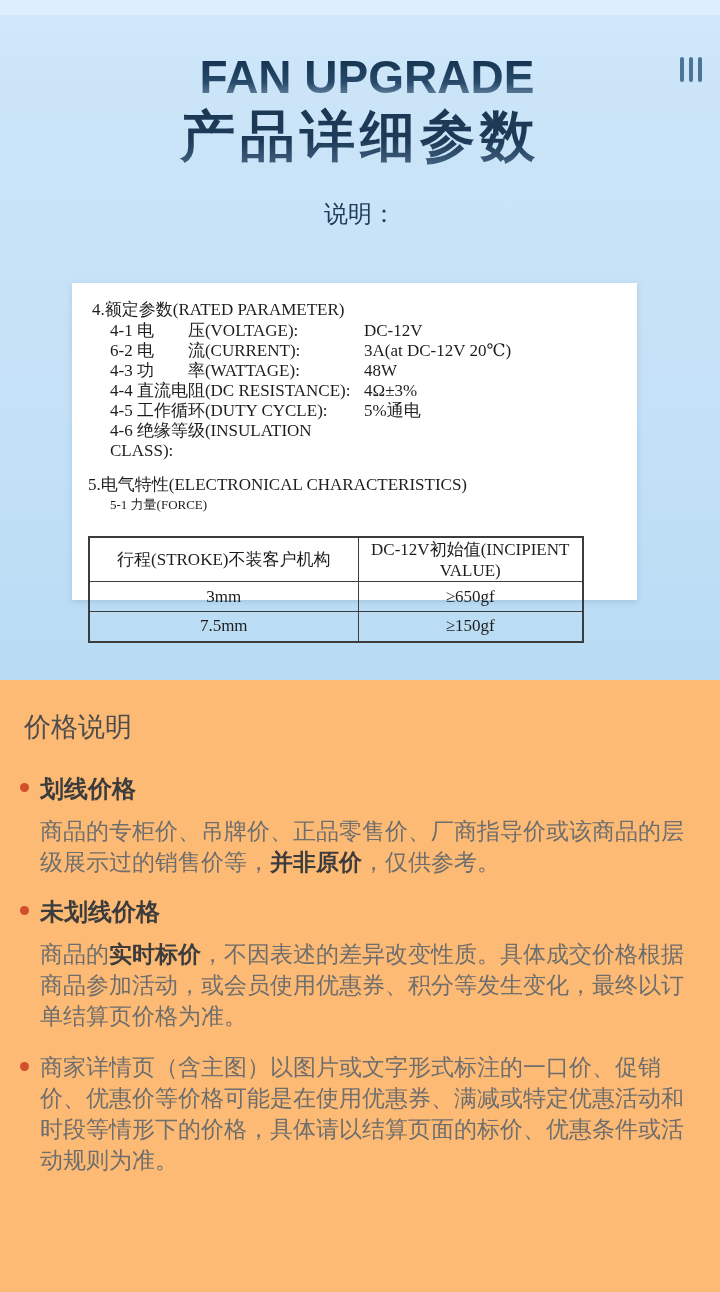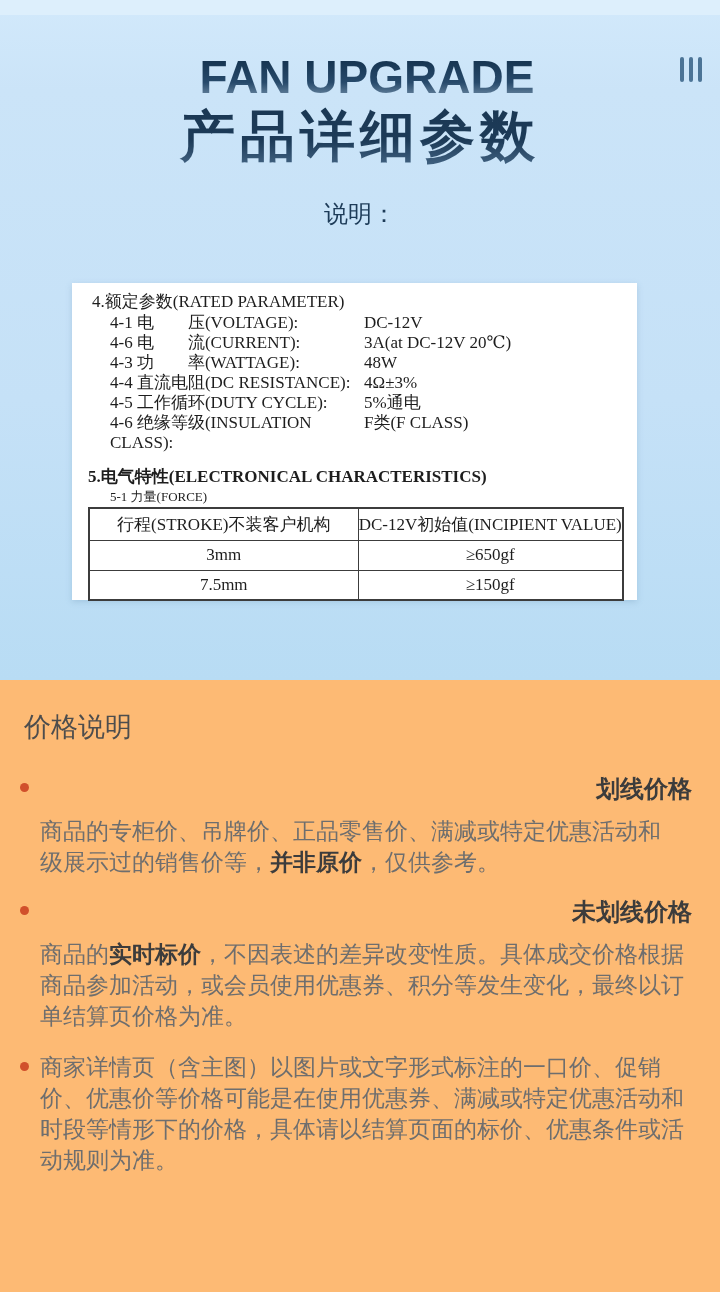--- a/index.html
+++ b/index.html
@@ -57,35 +57,35 @@
     position: absolute; top: 198px; left: 0;
     width: 100%; text-align: center;
     font-size: 24px; font-weight: 400; color: #1d3b58;
   }
 
   
   .spec-box {
     position: absolute; left: 72px; top: 283px;
     width: 565px; height: 317px;
     background: #ffffff;
-    padding: 8px 16px 0 16px;
+    padding: 16px 16px 0 16px;
     font-family: "Liberation Serif", "DejaVu Serif", serif;
     color: #1d1d1d;
     box-shadow: 0 2px 6px rgba(105, 145, 180, 0.30);
   }
   .spec-h4 { font-size: 17px; line-height: 21px; font-weight: 400; margin: 0 0 1px 4px; }
   .spec-row { display: flex; font-size: 17px; line-height: 20px; }
   .spec-row .lbl { margin-left: 22px; width: 254px; }
   .spec-row .val { flex: 1; }
-  .spec-h5 { font-size: 17px; line-height: 20px; font-weight: 700; margin-top: 14px; }
+  .spec-h5 { font-size: 17px; line-height: 20px; font-weight: 400; margin-top: 14px; }
   .spec-h5sub { font-size: 13px; line-height: 20px; font-weight: 400; margin-left: 22px; }
   table.force {
-    margin-top: 0;
+    margin-top: 21px;
     border-collapse: collapse;
-    width: 536px;
+    width: 496px;
     border: 2px solid #3c3c3c;
   }
   table.force td {
     border: 1px solid #3c3c3c;
     text-align: center; vertical-align: middle;
     font-size: 17px; padding: 0;
   }
   table.force .hdr td { height: 32px; }
   table.force .row td { height: 30px; }
   table.force td.c1 { width: 269px; }
@@ -105,21 +105,21 @@
   }
   .note-item { position: relative; padding-left: 16px; margin-bottom: 18px; }
   .note-item.m2 { margin-bottom: 20px; }
   .note-item.m3 { margin-bottom: 25px; }
   .note-item.m4 { margin-bottom: 0; }
   .dot {
     position: absolute; left: -4px; top: 10px;
     width: 9px; height: 9px; border-radius: 50%;
     background: #d1502b;
   }
-  .note-title { font-size: 24px; line-height: 31px; font-weight: 700; color: #3c3c3c; text-align: right; }
+  .note-title { font-size: 24px; line-height: 31px; font-weight: 700; color: #3c3c3c; }
   .note-text {
     margin-top: 12px;
     font-size: 23px; line-height: 31px;
     white-space: pre-line;
     letter-spacing: 0;
   }
   .note-item.no-title .note-text { margin-top: 0; }
   .note-text b { color: #3c3c3c; font-weight: 700; }
 </style>
 </head>
@@ -139,38 +139,37 @@
     <div class="note-label">说明：</div>
 
     <div class="spec-box">
       <div class="spec-h4">4.额定参数(RATED PARAMETER)</div>
 
       <div class="spec-row">
         <span class="lbl">4-1 电　　压(VOLTAGE):</span>
         <span class="val">DC-12V</span>
       </div>
       <div class="spec-row">
-        <span class="lbl">4-6 电　　流(CURRENT):</span>
+        <span class="lbl">6-2 电　　流(CURRENT):</span>
         <span class="val">3A(at DC-12V 20℃)</span>
       </div>
       <div class="spec-row">
         <span class="lbl">4-3 功　　率(WATTAGE):</span>
         <span class="val">48W</span>
       </div>
       <div class="spec-row">
         <span class="lbl">4-4 直流电阻(DC RESISTANCE):</span>
         <span class="val">4Ω±3%</span>
       </div>
       <div class="spec-row">
         <span class="lbl">4-5 工作循环(DUTY CYCLE):</span>
         <span class="val">5%通电</span>
       </div>
       <div class="spec-row">
         <span class="lbl">4-6 绝缘等级(INSULATION CLASS):</span>
-        <span class="val">F类(F CLASS)</span>
       </div>
 
       <div class="spec-h5">5.电气特性(ELECTRONICAL CHARACTERISTICS)</div>
       <div class="spec-h5sub">5-1 力量(FORCE)</div>
 
       <table class="force">
         <tbody>
           <tr class="hdr">
             <td class="c1">行程(STROKE)不装客户机构</td>
             <td>DC-12V初始值(INCIPIENT VALUE)</td>
@@ -187,21 +186,21 @@
       </table>
     </div>
   </div>
 
   <div class="price-section">
     <div class="price-heading">价格说明</div>
 
     <div class="note-item">
       <span class="dot"></span>
       <div class="note-title">划线价格</div>
-      <p class="note-text"><span>商品的专柜价、吊牌价、正品零售价、满减或特定优惠活动和
+      <p class="note-text"><span>商品的专柜价、吊牌价、正品零售价、厂商指导价或该商品的层
 级展示过的销售价等，</span><b>并非原价</b><span>，仅供参考。</span></p>
     </div>
 
     <div class="note-item m2">
       <span class="dot"></span>
       <div class="note-title">未划线价格</div>
       <p class="note-text"><span>商品的</span><b>实时标价</b><span>，不因表述的差异改变性质。具体成交价格根据
 商品参加活动，或会员使用优惠券、积分等发生变化，最终以订
 单结算页价格为准。</span></p>
     </div>

